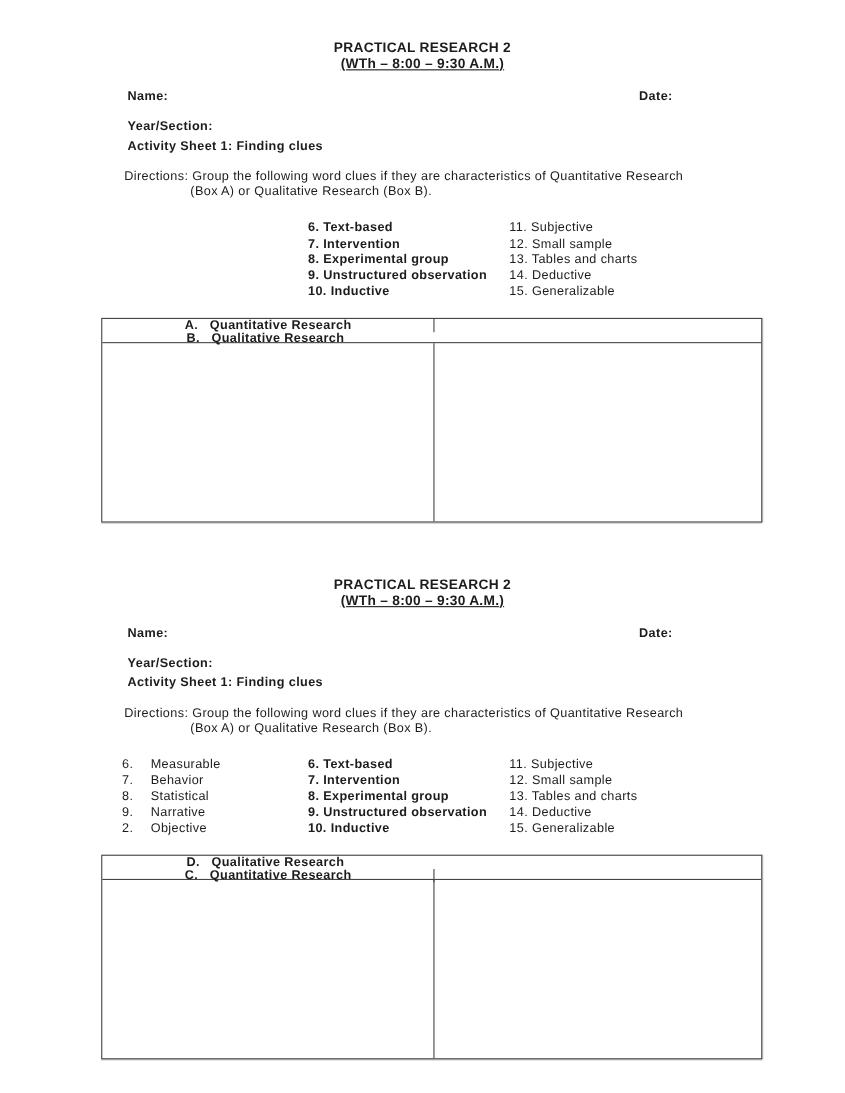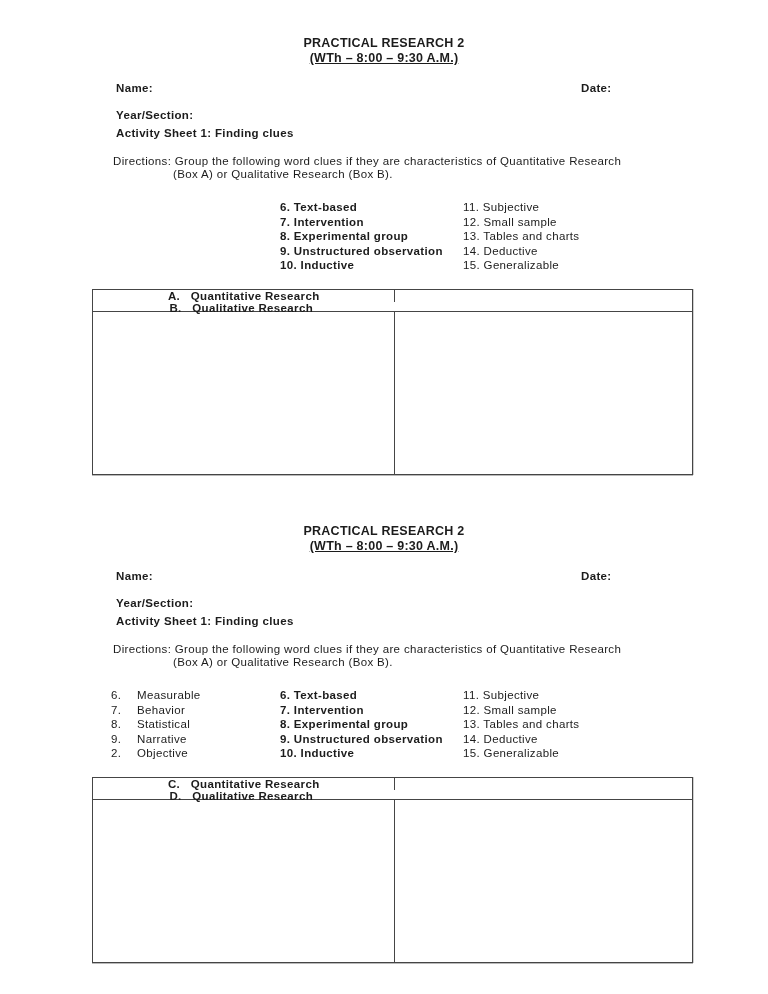--- a/index.html
+++ b/index.html
@@ -116,22 +116,22 @@
     <div class="cluecol col3">
       <div>11. Subjective</div>
       <div>12. Small sample</div>
       <div>13. Tables and charts</div>
       <div>14. Deductive</div>
       <div>15. Generalizable</div>
     </div>
 
     <div class="wtable">
       <div class="hdr">
+        <div class="hcell second">D.   Qualitative Research</div>
         <div class="hcell first">C.   Quantitative Research</div>
-        <div class="hcell second">D.   Qualitative Research</div>
       </div>
       <div class="tbody">
         <div class="bcell first"></div>
         <div class="bcell second"></div>
       </div>
     </div>
   </div>
 
 </div>
 

